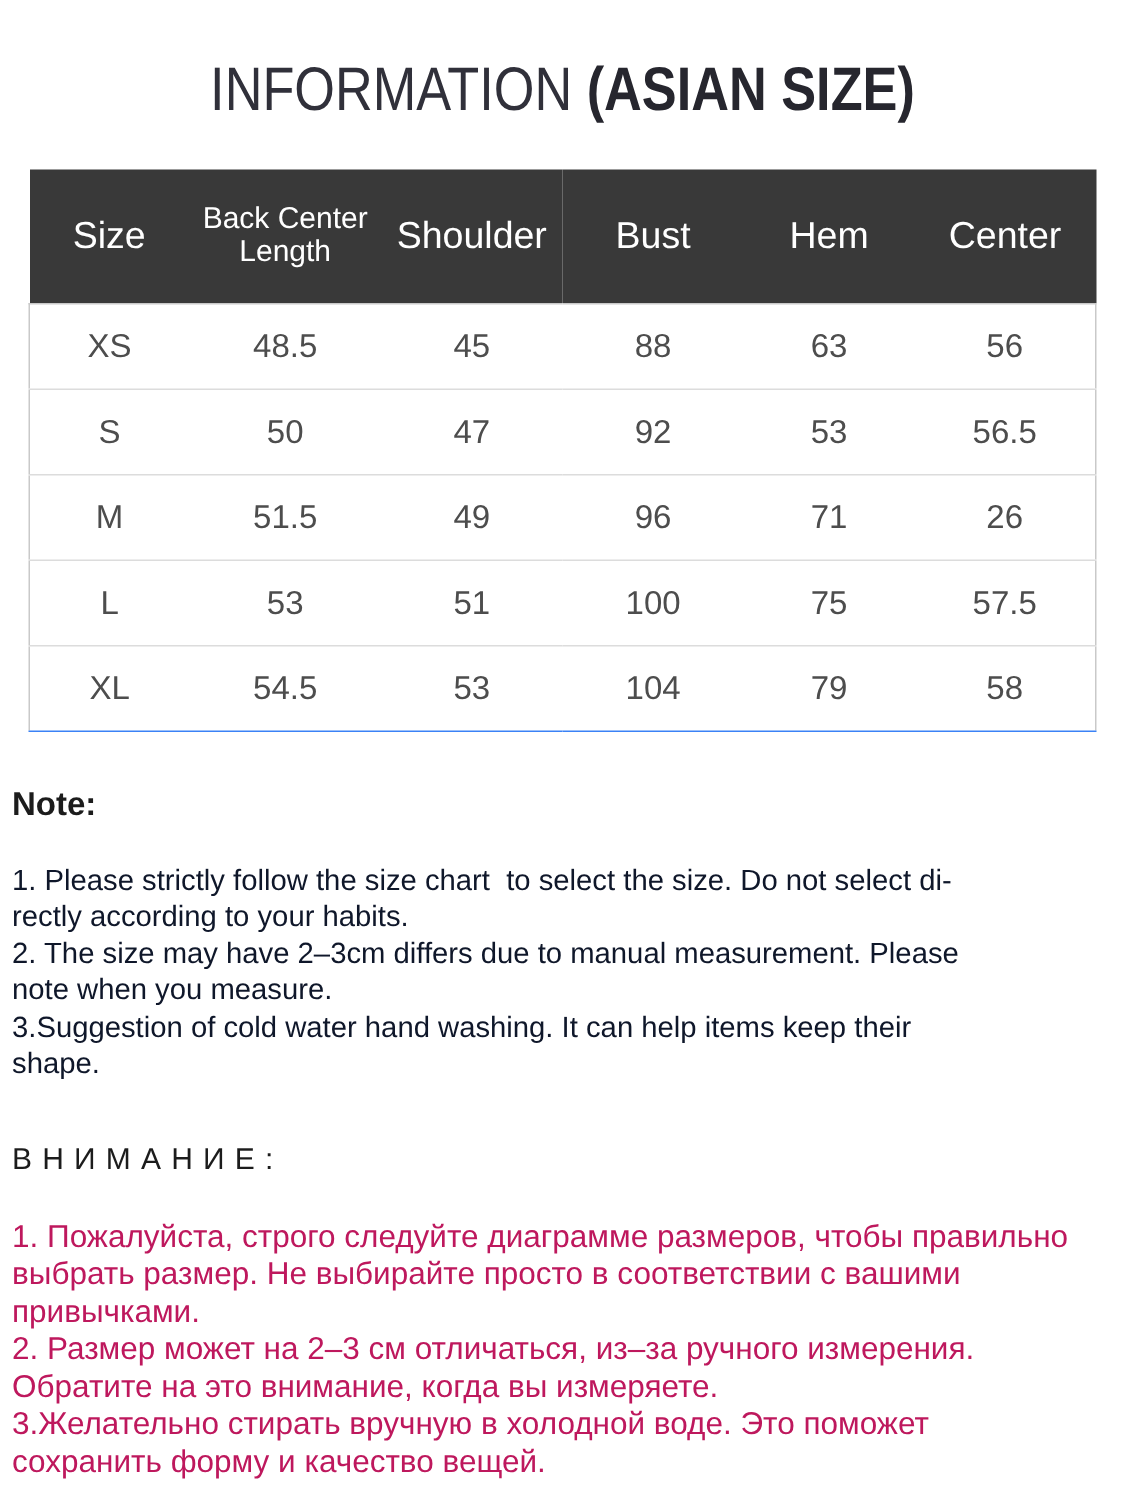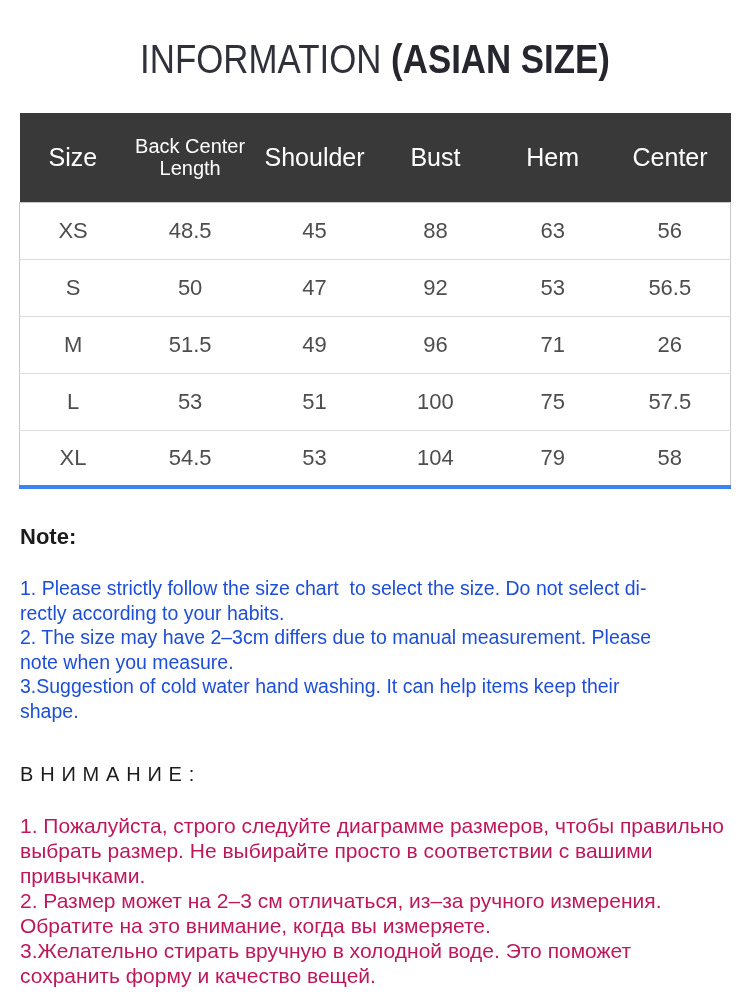--- a/index.html
+++ b/index.html
@@ -50,40 +50,40 @@
   table.size-table tbody { border: 1px solid #c9c9c9; }
   table.size-table tbody td {
     height: 57px;
     text-align: center;
     vertical-align: middle;
     font-size: 22px;
     color: #4d4d4d;
     border-bottom: 1px solid #dcdcdc;
     background: #ffffff;
   }
-  table.size-table tbody tr:last-child td { border-bottom: 4px solid #3b82f6; }
+  table.size-table tbody tr:last-child td { border-bottom: 1px solid #3b82f6; }
   col.c1 { width: 15%; }
   col.c2 { width: 18%; }
   col.c3 { width: 17%; }
   col.c4 { width: 17%; }
   col.c5 { width: 16%; }
   col.c6 { width: 17%; }
 
   
-  .notes { margin: 35px 20px 0 20px; }
+  .notes { margin: 35px 20px 0 8px; }
   .note-heading {
     font-size: 22px;
     font-weight: 700;
     color: #1c1c1c;
     margin-bottom: 26px;
   }
   .note-body {
     font-size: 19.5px;
     line-height: 24.5px;
-    color: #1d4ed8;
+    color: #0f172a;
     white-space: pre-wrap;
   }
   .attention-heading {
     margin-top: 40px;
     margin-bottom: 27px;
     font-size: 20px;
     font-weight: 400;
     letter-spacing: 0.34em;
     color: #1c1c1c;
   }

